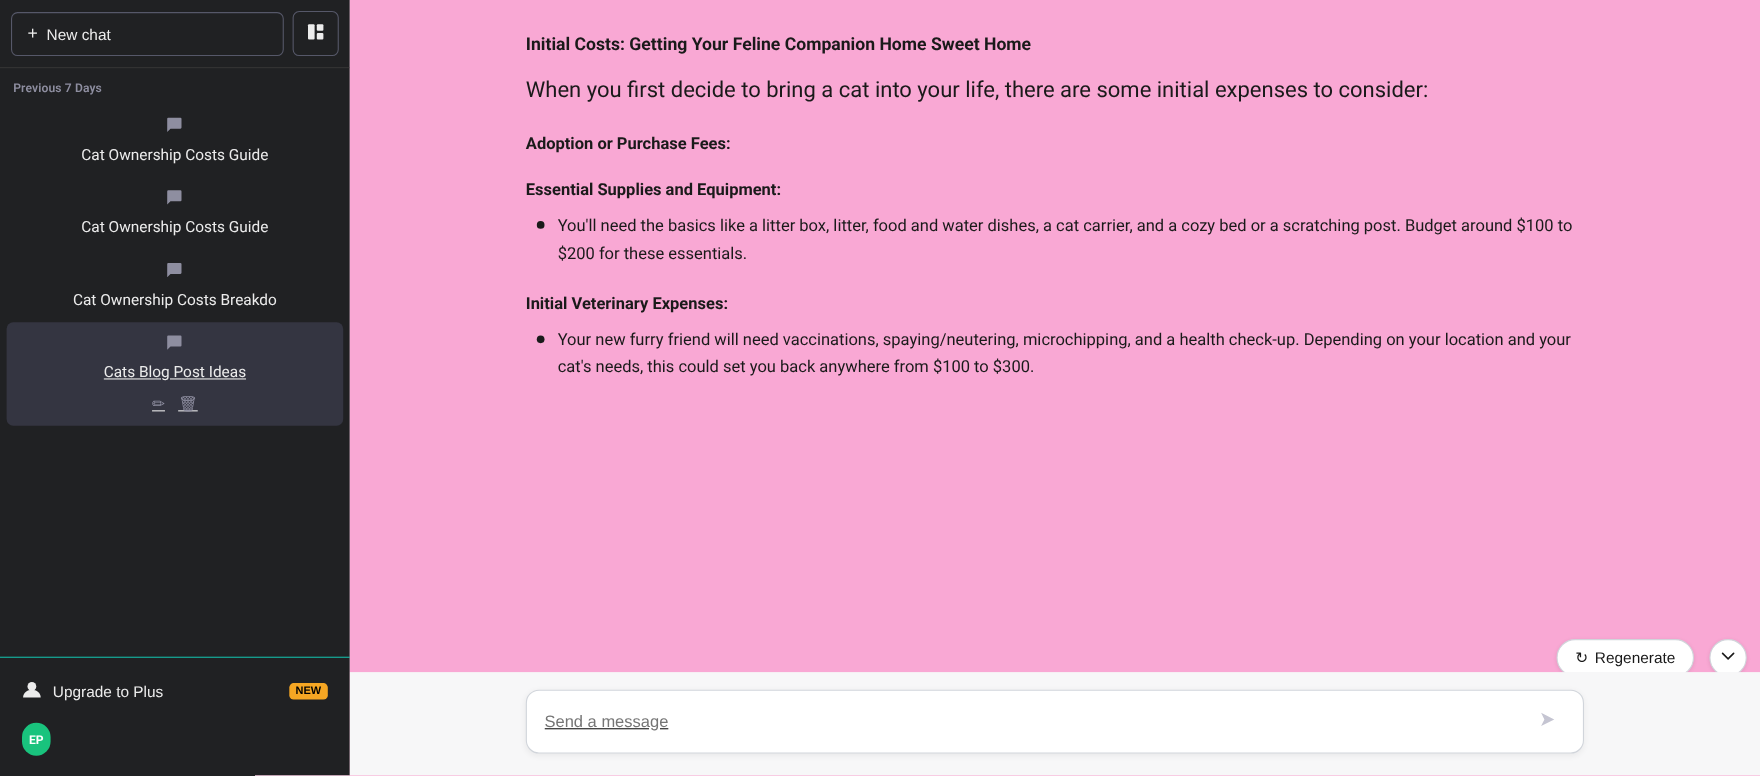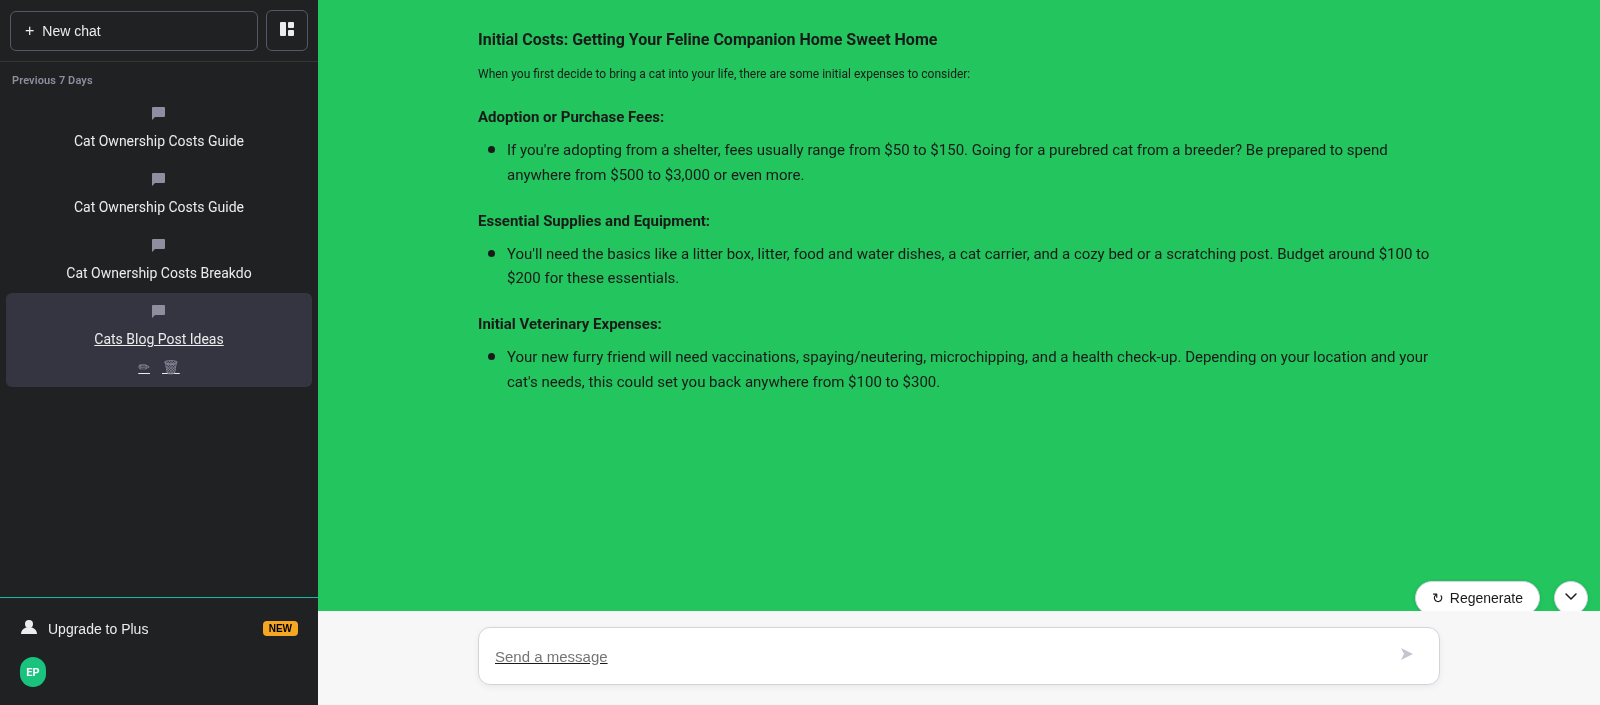--- a/index.html
+++ b/index.html
@@ -158,40 +158,40 @@
       padding: 2px 6px;
       border-radius: 4px;
       margin-left: auto;
     }
 
     
     .main-content {
       flex: 1;
       display: flex;
       flex-direction: column;
-      background: #22c55e;
+      background: #f9a8d4;
       position: relative;
       overflow: hidden;
     }
 
     .chat-area {
       flex: 1;
       overflow-y: auto;
       padding: 30px 160px 120px;
     }
 
     .section-heading {
       font-size: 16px;
       font-weight: 700;
       color: #1a1a1a;
       margin-bottom: 16px;
     }
 
     .intro-text {
-      font-size: 12px;
+      font-size: 20px;
       color: #1a1a1a;
       margin-bottom: 20px;
       line-height: 1.6;
     }
 
     .sub-heading {
       font-size: 15px;
       font-weight: 700;
       color: #1a1a1a;
       margin-bottom: 12px;
@@ -392,24 +392,20 @@
 <div class="main-content">
   <div class="chat-area">
 
     <div class="section-block">
       <div class="section-heading">Initial Costs: Getting Your Feline Companion Home Sweet Home</div>
       <div class="intro-text">When you first decide to bring a cat into your life, there are some initial expenses to consider:</div>
     </div>
 
     <div class="section-block">
       <div class="sub-heading">Adoption or Purchase Fees:</div>
-      <div class="bullet-item">
-        <div class="bullet-dot"></div>
-        <div class="bullet-text">If you're adopting from a shelter, fees usually range from $50 to $150. Going for a purebred cat from a breeder? Be prepared to spend anywhere from $500 to $3,000 or even more.</div>
-      </div>
     </div>
 
     <div class="section-block">
       <div class="sub-heading">Essential Supplies and Equipment:</div>
       <div class="bullet-item">
         <div class="bullet-dot"></div>
         <div class="bullet-text">You'll need the basics like a litter box, litter, food and water dishes, a cat carrier, and a cozy bed or a scratching post. Budget around $100 to $200 for these essentials.</div>
       </div>
     </div>
 

